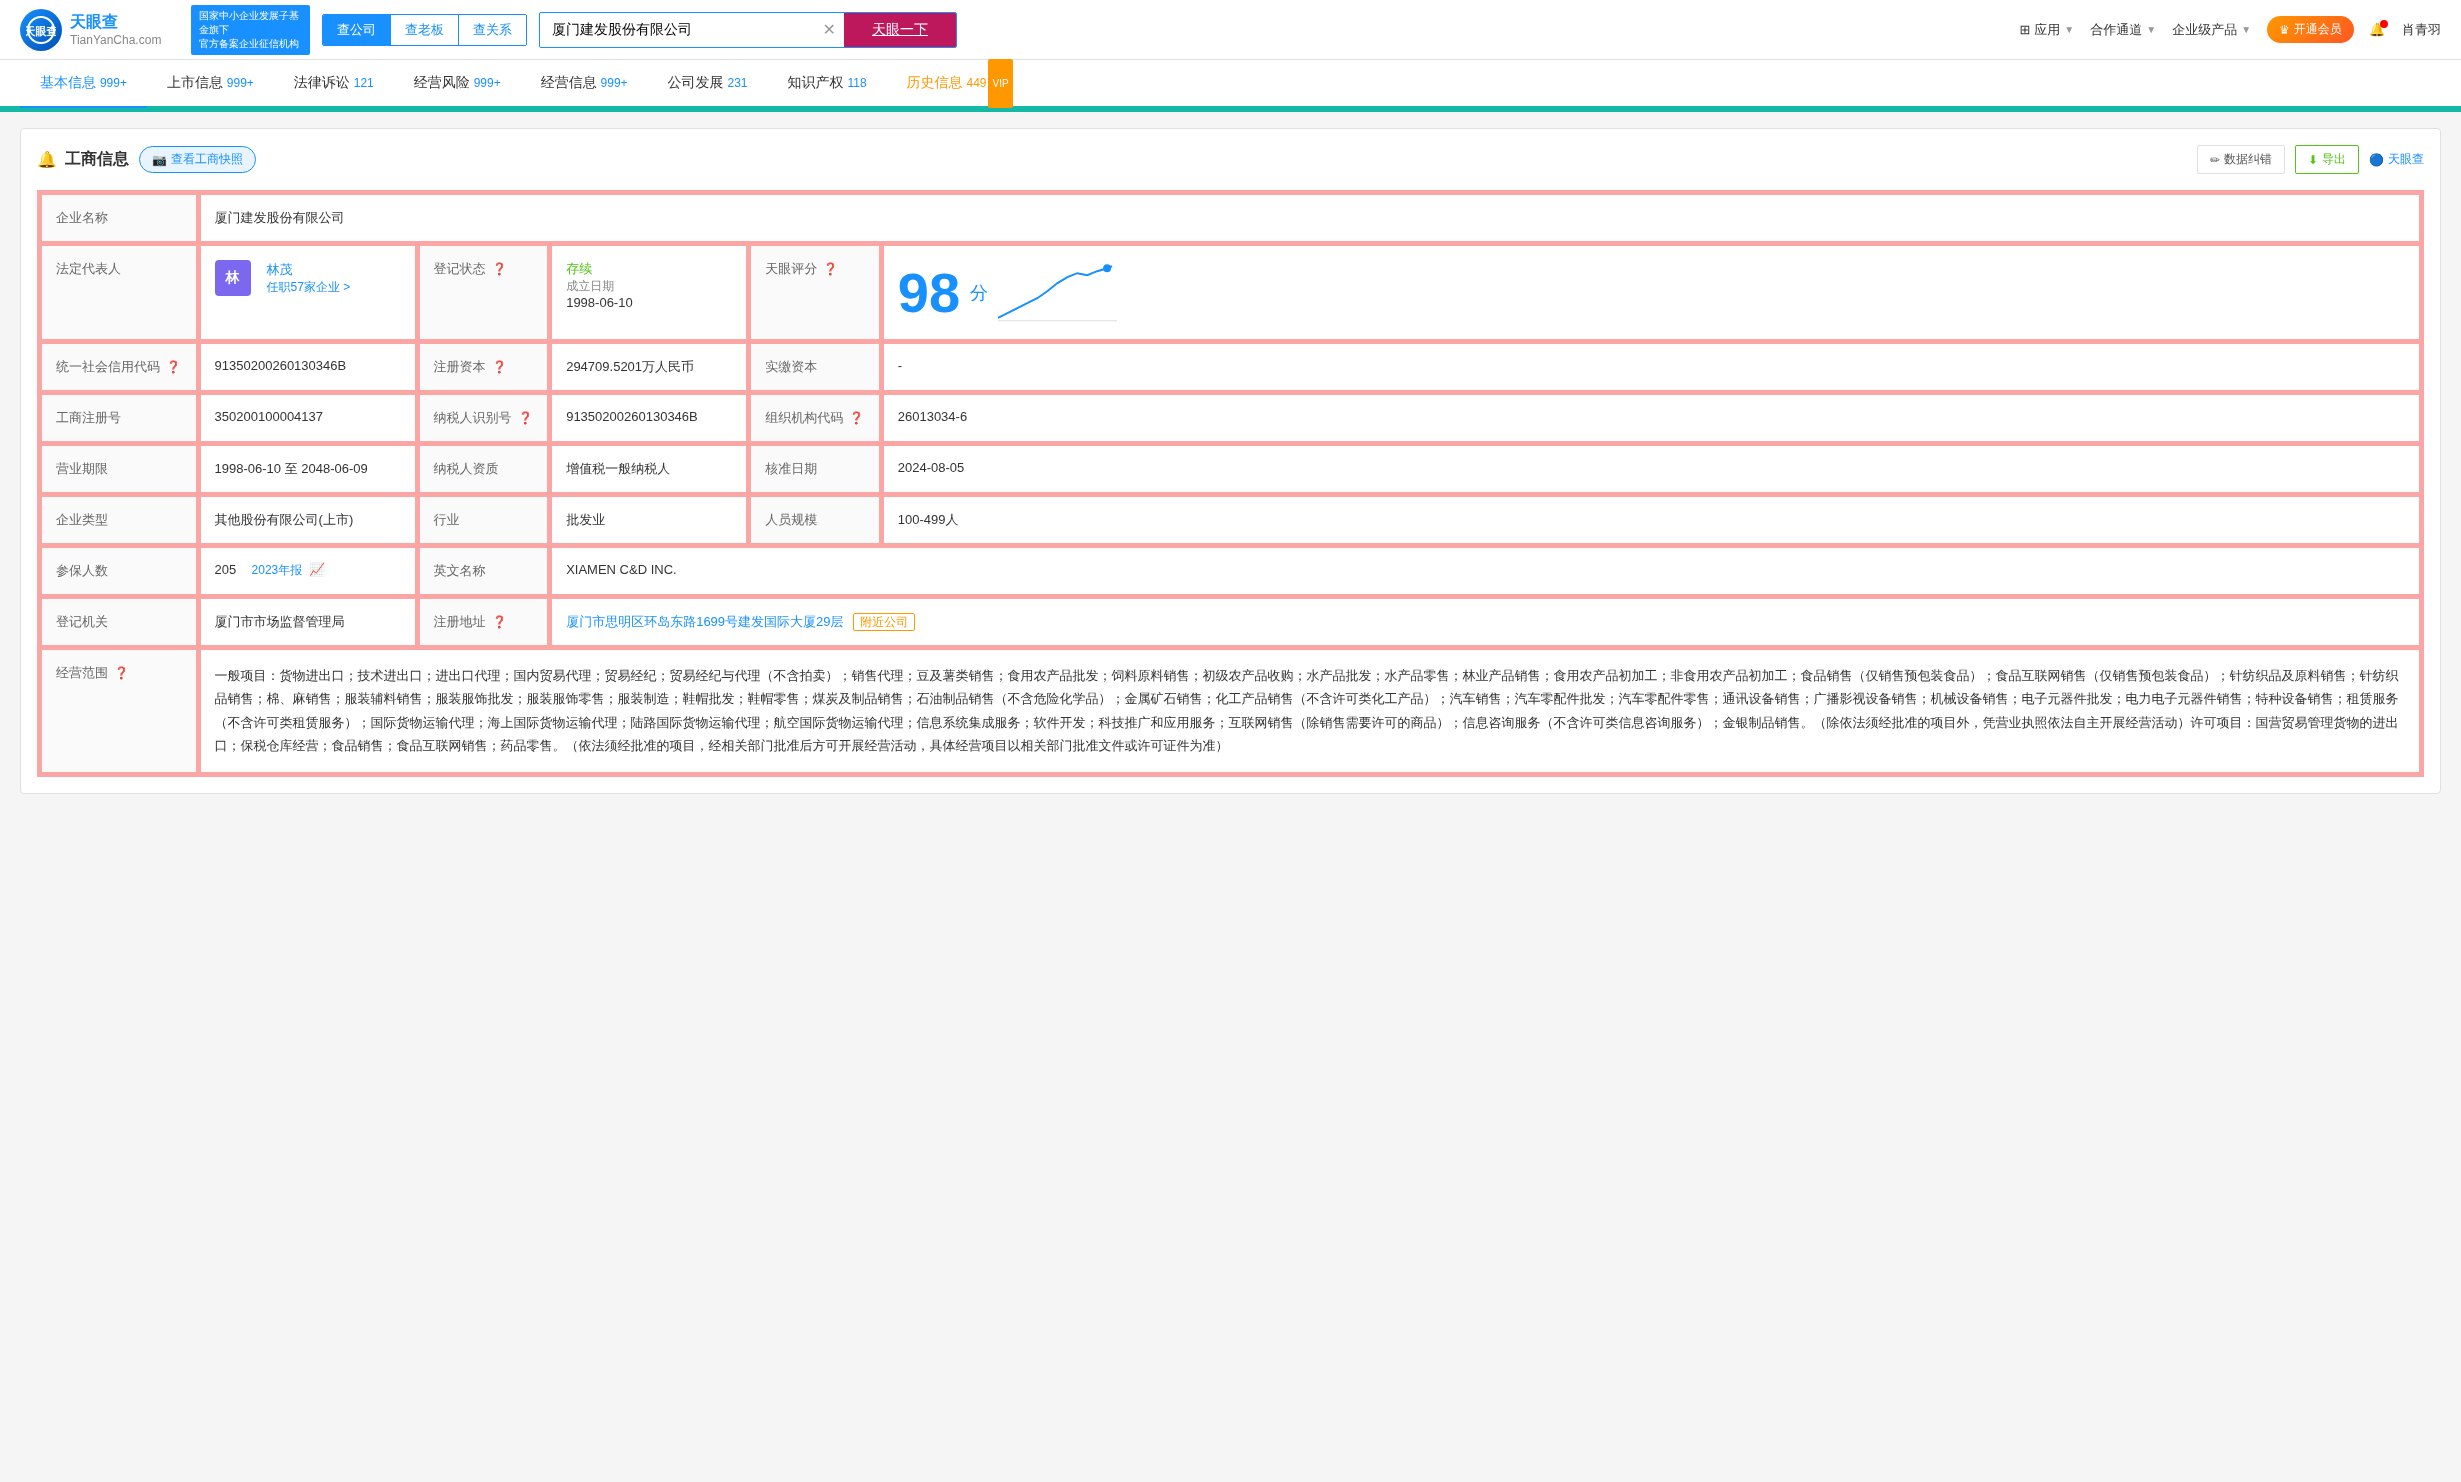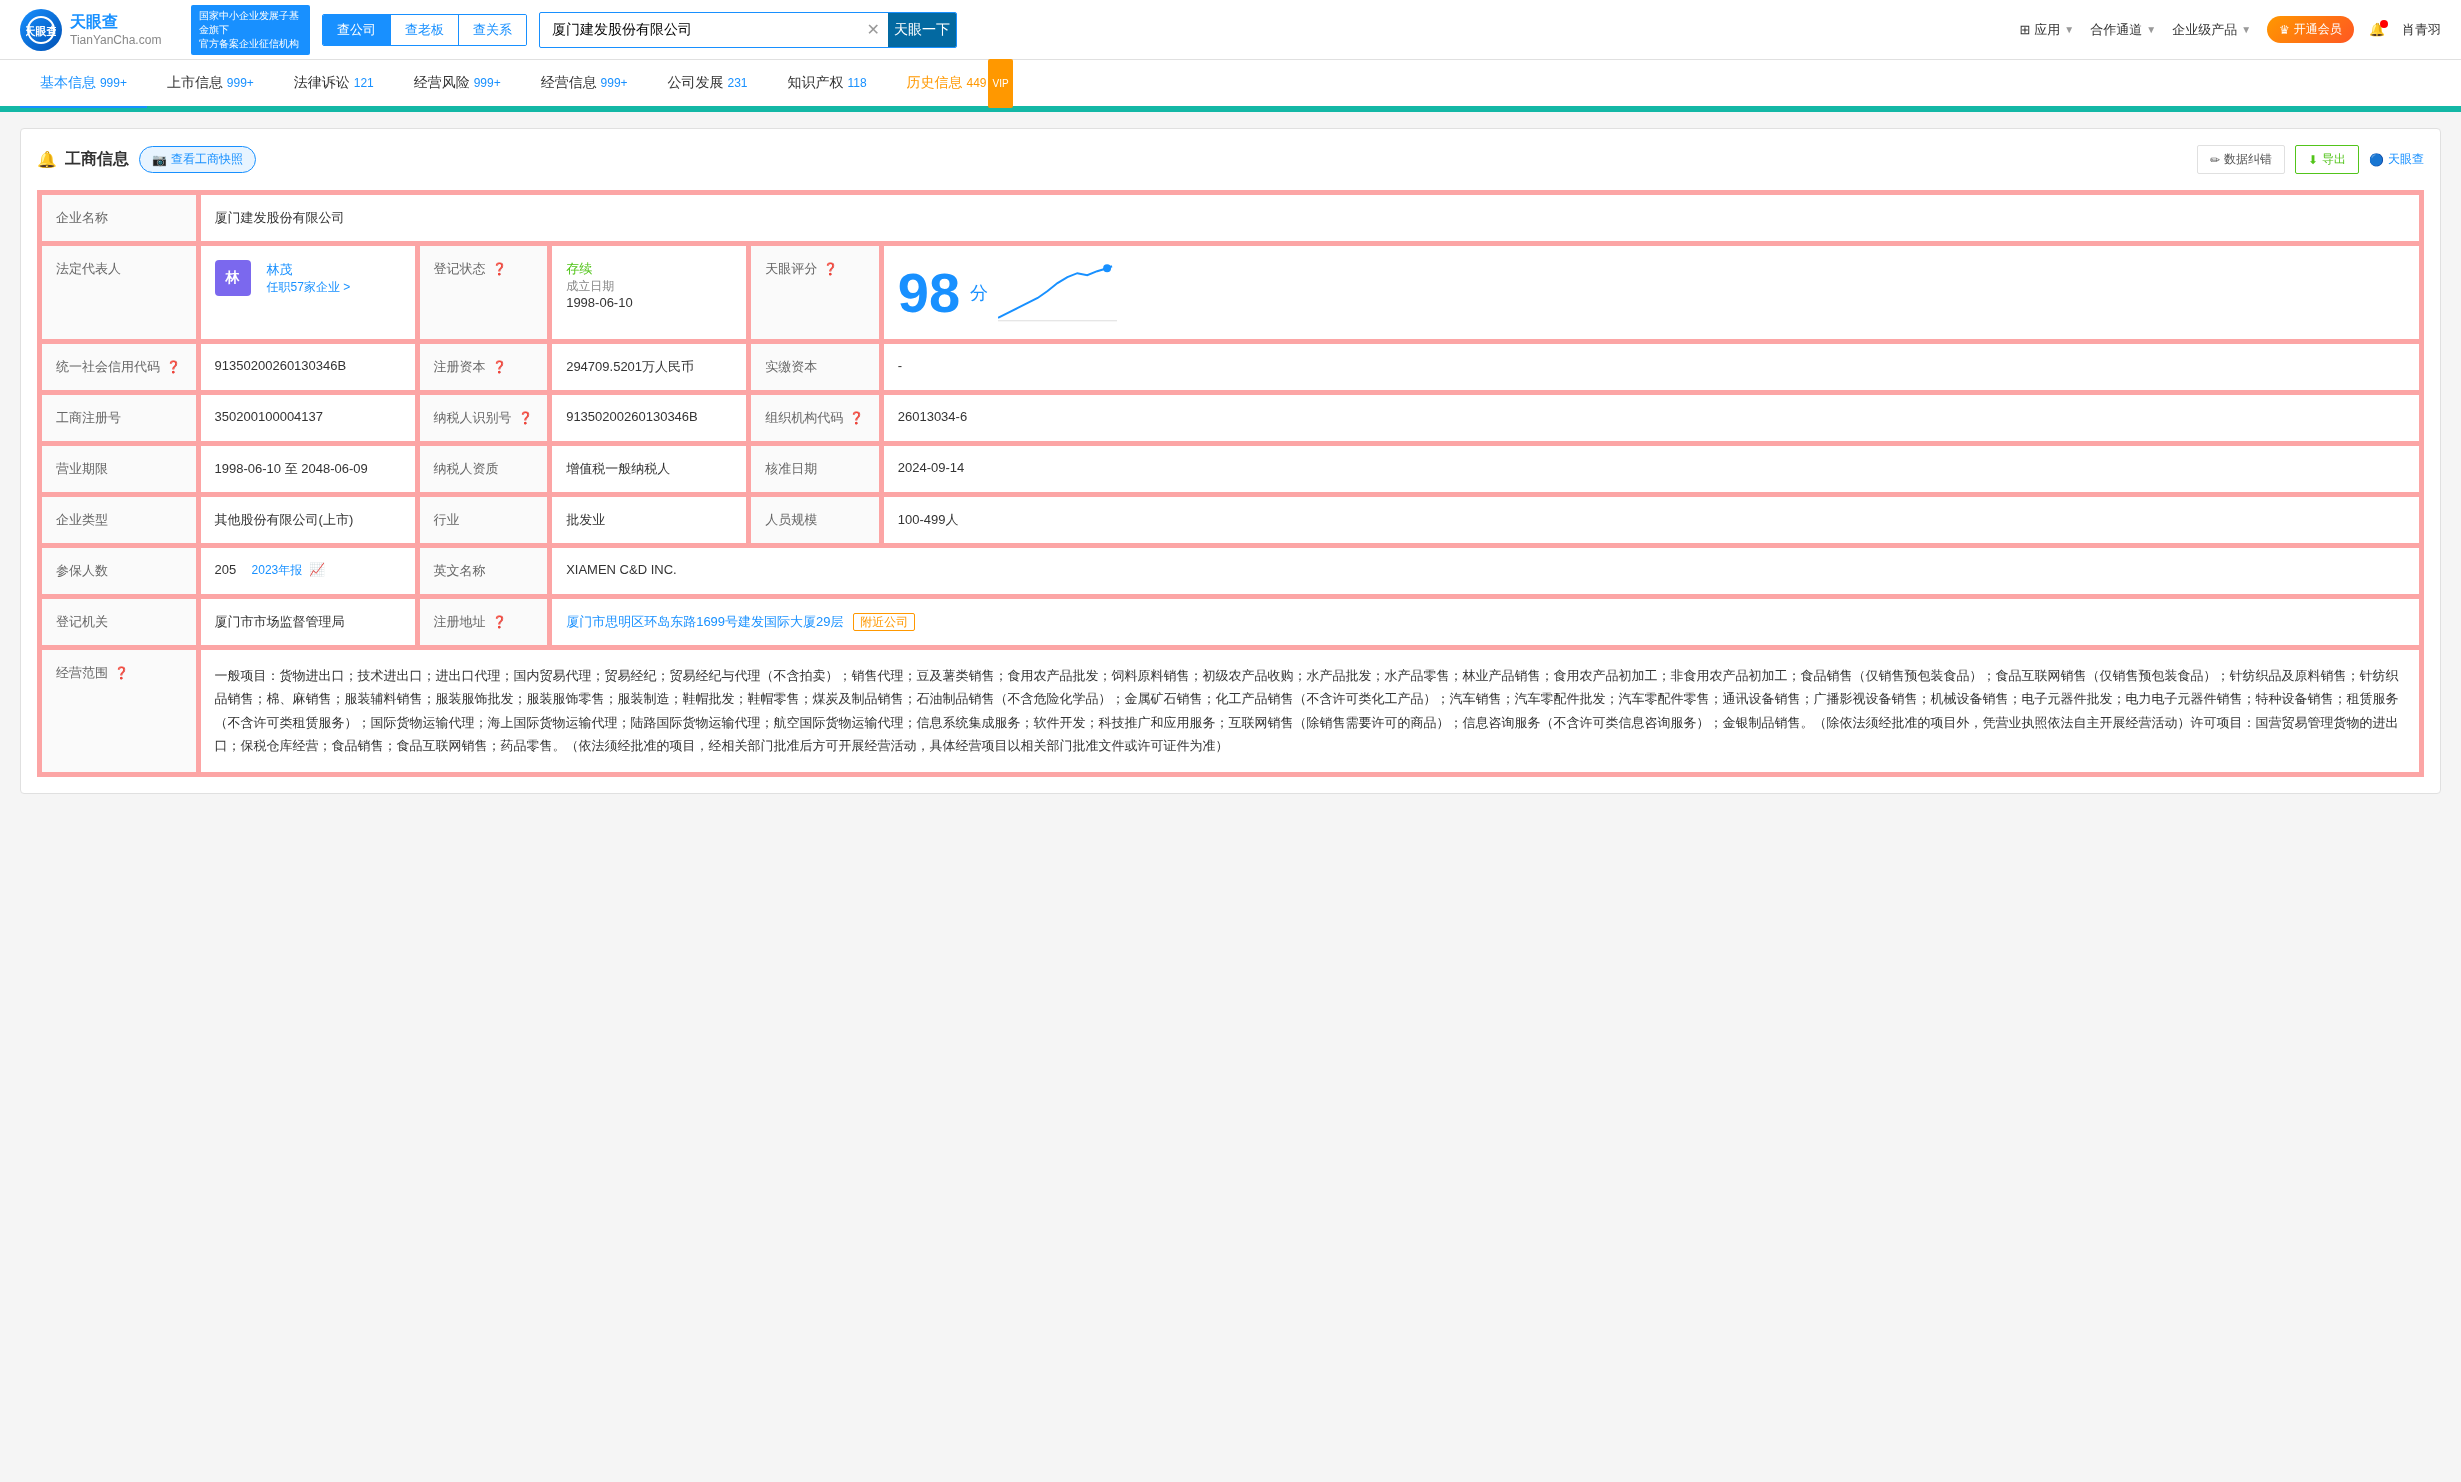--- a/index.html
+++ b/index.html
@@ -13,21 +13,21 @@
     .logo-main { font-size: 16px; font-weight: bold; color: #1890ff; }
     .logo-sub { font-size: 12px; color: #888; }
     .official-badge { background: #1890ff; color: white; font-size: 10px; padding: 4px 8px; border-radius: 2px; line-height: 1.4; text-align: left; max-width: 119px; }
     .nav-tabs-header { display: flex; gap: 0; border: 1px solid #1890ff; border-radius: 2px; overflow: hidden; }
     .nav-tab-header { padding: 6px 14px; font-size: 13px; color: #1890ff; cursor: pointer; border-right: 1px solid #1890ff; background: white; }
     .nav-tab-header:last-child { border-right: none; }
     .nav-tab-header.active { background: #1890ff; color: white; }
     .search-box { display: flex; align-items: center; flex: 1; max-width: 418px; border: 1px solid #1890ff; border-radius: 2px; overflow: hidden; }
     .search-input { flex: 1; border: none; outline: none; padding: 8px 12px; font-size: 14px; }
     .search-clear { padding: 0 8px; color: #999; cursor: pointer; font-size: 16px; }
-    .search-btn { background: #0369a1; color: white; border: none; padding: 8px 6px; cursor: pointer; font-size: 14px; white-space: nowrap; }
+    .search-btn { background: #be185d; color: white; border: none; padding: 8px 28px; cursor: pointer; font-size: 14px; white-space: nowrap; text-decoration: underline; }
     .header-nav { display: flex; align-items: center; gap: 16px; margin-left: auto; }
     .header-nav-item { display: flex; align-items: center; gap: 4px; color: #333; cursor: pointer; font-size: 13px; }
     .header-nav-item .arrow { font-size: 10px; color: #999; }
     .member-btn { background: linear-gradient(135deg, #ff9800, #ff5722); color: white; padding: 5px 12px; border-radius: 14px; font-size: 12px; cursor: pointer; display: flex; align-items: center; gap: 4px; }
     .notification-icon { position: relative; cursor: pointer; }
     .notification-dot { position: absolute; top: -2px; right: -2px; width: 8px; height: 8px; background: red; border-radius: 50%; }
 
     
     .sub-nav { background: #fff; border-bottom: 6px solid #14b8a6; padding: 0 20px; display: flex; gap: 0; }
     .sub-nav-tab { padding: 14px 20px; font-size: 14px; color: #333; cursor: pointer; position: relative; white-space: nowrap; }
@@ -269,21 +269,21 @@
           </td>
           <td class="value">26013034-6</td>
         </tr>
 
         <tr>
           <td class="label">营业期限</td>
           <td class="value">1998-06-10 至 2048-06-09</td>
           <td class="label">纳税人资质</td>
           <td class="value">增值税一般纳税人</td>
           <td class="label">核准日期</td>
-          <td class="value">2024-09-14</td>
+          <td class="value">2024-08-05</td>
         </tr>
 
         <tr>
           <td class="label">企业类型</td>
           <td class="value">其他股份有限公司(上市)</td>
           <td class="label">行业</td>
           <td class="value">批发业</td>
           <td class="label">人员规模</td>
           <td class="value">100-499人</td>
         </tr>

